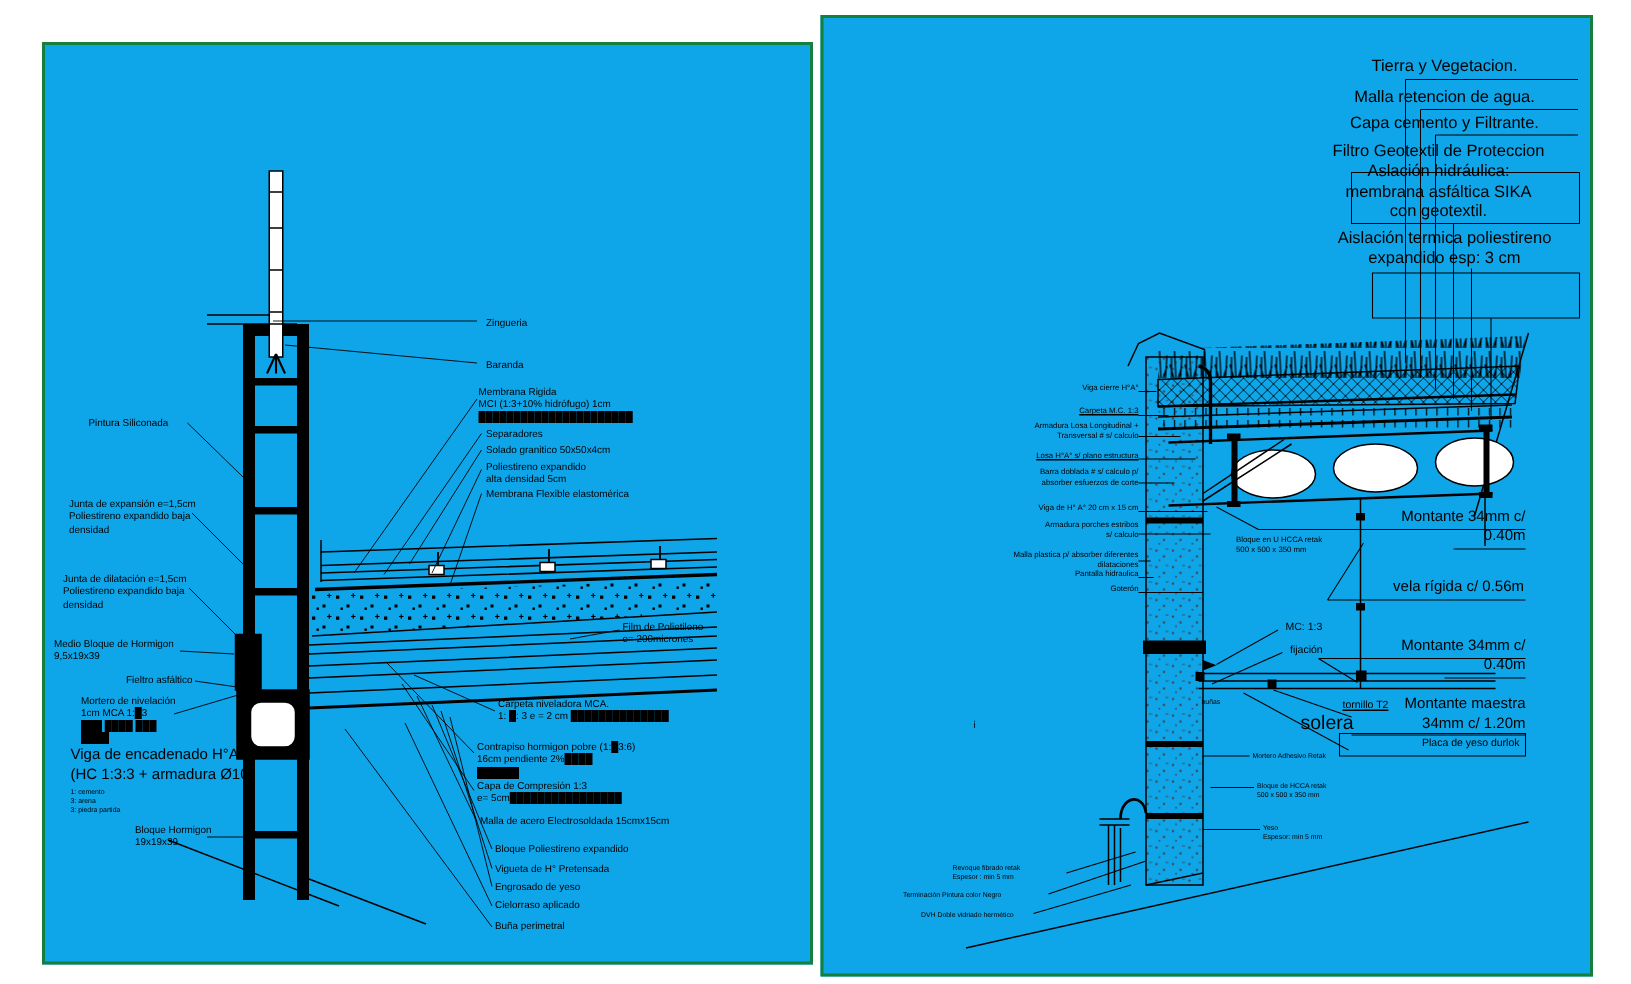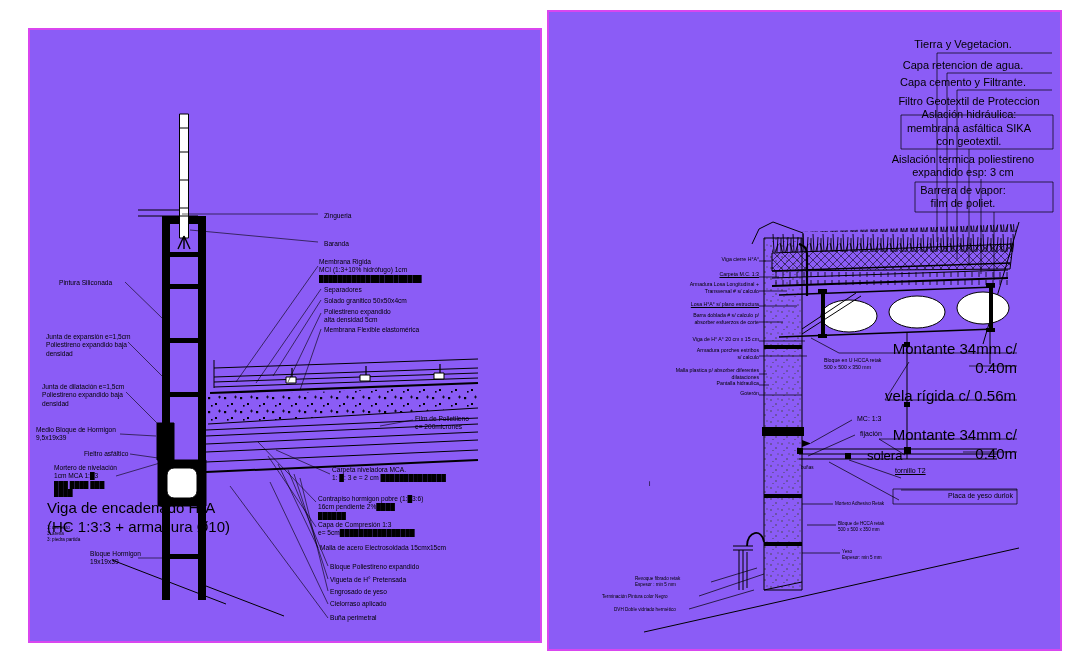--- a/index.html
+++ b/index.html
@@ -1,30 +1,30 @@
 <!DOCTYPE html>
 <html><head>
 <meta charset="utf-8">
 <style>
   html,body{margin:0;padding:0;}
   body{
     width:1087px;height:656px;position:relative;background:#ffffff;
     font-family:"Liberation Sans","DejaVu Sans",sans-serif;color:#000;
     overflow:hidden;
   }
-  .panel{position:absolute;border:2px solid #d946ef;background:#8b5cf6;}
+  .panel{position:absolute;border:2px solid #15803d;background:#0ea5e9;}
   .art{position:absolute;left:0;top:0;width:100%;height:100%;}
   .lbl{position:absolute;white-space:pre-line;line-height:1.28;color:#000;}
   .s4{font-size:4.6px;}
   .s5{font-size:5.2px;line-height:1.35;}
   .s6{font-size:6.6px;}
   .s7{font-size:7px;}
-  .s9{font-size:15px;}
+  .s9{font-size:10px;}
   .s11{font-size:11px;line-height:1.22;}
-  .s13{font-size:13px;}
+  .s13{font-size:13px;margin-top:26px;}
   .ra{text-align:right;}
   .ca{text-align:center;}
   .u{text-decoration:underline;}
   svg line,svg path,svg polyline,svg polygon,svg rect,svg ellipse{vector-effect:non-scaling-stroke;}
 </style>
 </head>
 <body>
 
 <div class="panel" style="left:28px;top:28px;width:510px;height:611px">
 
@@ -252,30 +252,28 @@
       <rect x="344" y="477" width="124" height="15"></rect>
       <path d="M350,488 L280,450"></path>
       <path d="M303,408 L262,431 M306,423 L259,444"></path>
       <path d="M253,428 l9,3.5 l-9,3.5 z" fill="#000" stroke="none"></path>
       <path d="M284,492 H253 M287,513 H258 M291,541 H253"></path>
       <path d="M162,570 L208,556 M150,584 L215,562 M140,597 L205,578"></path>
     </g>
   </svg>
 
   <div class="lbl s11 ca" style="left:325px;top:26px;width:178px">Tierra y Vegetacion.</div>
-  <div class="lbl s11 ca" style="left:325px;top:47px;width:178px">Capa retencion de agua.</div>
+  <div class="lbl s11 ca" style="left:325px;top:47px;width:178px">Malla retencion de agua.</div>
   <div class="lbl s11 ca" style="left:325px;top:64px;width:178px">Capa cemento y Filtrante.</div>
-  <div class="lbl s11 ca" style="left:331px;top:83px;width:178px">Filtro Geotextil de Proteccion
+  <div class="lbl s11 ca" style="left:321px;top:83px;width:178px">Filtro Geotextil de Proteccion
 Aslación hidráulica:
 membrana asfáltica SIKA
 con geotextil.</div>
   <div class="lbl s11 ca" style="left:325px;top:141px;width:178px">Aislación termica poliestireno
 expandido esp: 3 cm</div>
-  <div class="lbl s11 ca" style="left:325px;top:172px;width:178px">Barrera de vapor:
-film de poliet.</div>
 
   <div class="lbl s5 ra" style="left:30px;top:244px;width:180px">Viga cierre H°A°</div>
   <div class="lbl s5 ra u" style="left:30px;top:259px;width:180px">Carpeta M.C. 1:3</div>
   <div class="lbl s5 ra" style="left:30px;top:269px;width:180px">Armadura Losa Longitudinal +
 Transversal # s/ calculo</div>
   <div class="lbl s5 ra u" style="left:30px;top:289px;width:180px">Losa H°A° s/ plano estructura</div>
   <div class="lbl s5 ra" style="left:30px;top:300px;width:180px">Barra doblada # s/ calculo p/
 absorber esfuerzos de corte</div>
   <div class="lbl s5 ra" style="left:30px;top:324px;width:180px">Viga de H° A° 20 cm x 15 cm</div>
   <div class="lbl s5 ra" style="left:30px;top:335px;width:180px">Armadura porches estribos
@@ -292,20 +290,22 @@
   <div class="lbl s7" style="left:311px;top:418px">fijación</div>
   <div class="lbl s13" style="left:318px;top:436px">solera</div>
   <div class="lbl s7 u" style="left:346px;top:455px">tornillo T2</div>
   <div class="lbl s4" style="left:252px;top:453px">buñas</div>
 
   <div class="lbl s9 ra" style="left:298px;top:327px;width:170px">Montante 34mm c/
 0.40m</div>
   <div class="lbl s9 ra" style="left:297px;top:374px;width:170px">vela rígida c/ 0.56m</div>
   <div class="lbl s9 ra" style="left:298px;top:413px;width:170px">Montante 34mm c/
 0.40m</div>
+  <div class="lbl s9 ra" style="left:298px;top:452px;width:170px">Montante maestra
+34mm c/ 1.20m</div>
   <div class="lbl s7 ra" style="left:346px;top:480px;width:118px">Placa de yeso durlok</div>
 
   <div class="lbl s4" style="left:286px;top:489px">Mortero Adhesivo Retak</div>
   <div class="lbl s4" style="left:289px;top:509px">Bloque de HCCA retak
 500 x 500 x 350  mm</div>
   <div class="lbl s4" style="left:293px;top:537px">Yeso
 Espesor: min 5 mm</div>
   <div class="lbl s4" style="left:86px;top:564px">Revoque fibrado retak
 Espesor : min 5  mm</div>
   <div class="lbl s4" style="left:53px;top:582px">Terminación Pintura color Negro</div>

